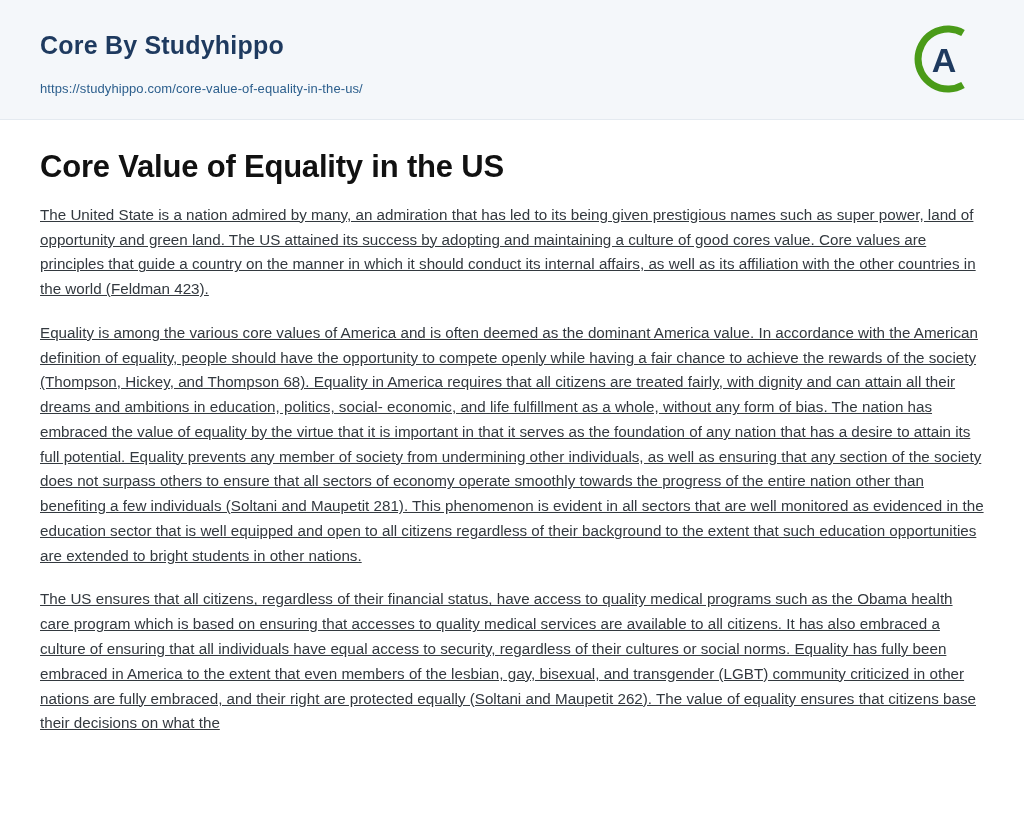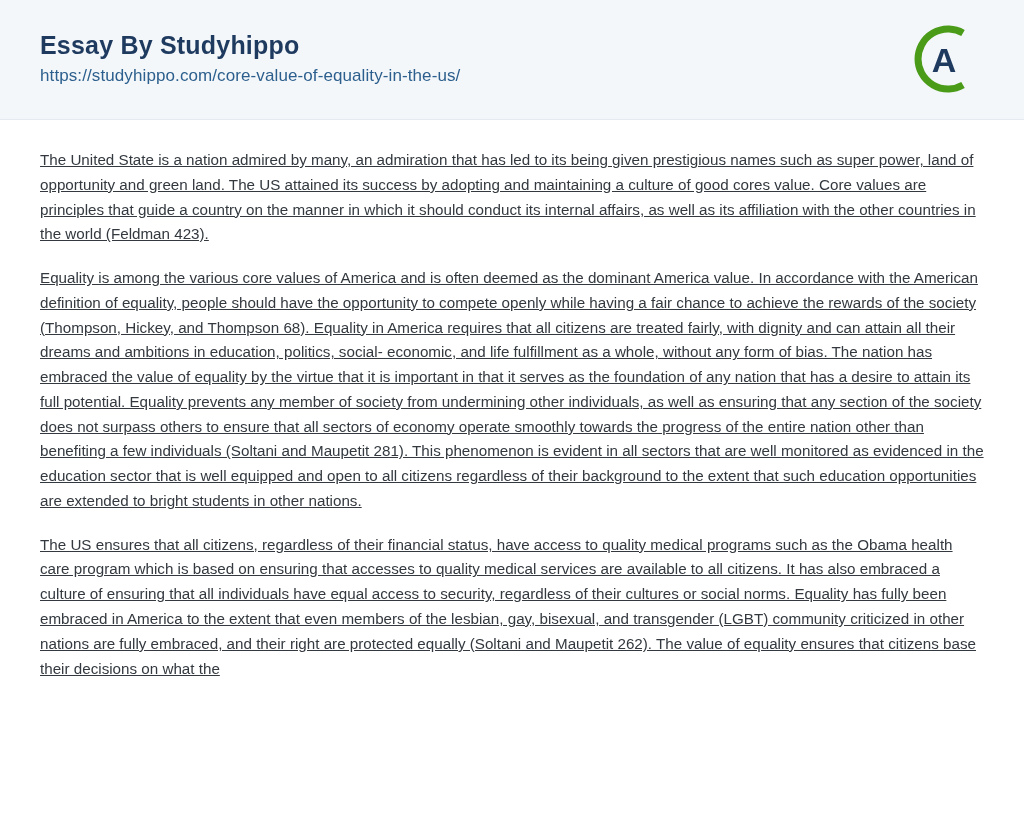--- a/index.html
+++ b/index.html
@@ -30,22 +30,22 @@
   }
   .brand-title {
     font-size: 25px;
     font-weight: bold;
     color: #1e3a5f;
     letter-spacing: 0.2px;
     margin: 0;
     line-height: 1.2;
   }
   .brand-url {
-    margin-top: 6px;
-    font-size: 17px;
+    margin-top: 21px;
+    font-size: 13px;
     color: #2c5f8d;
     letter-spacing: 0.1px;
   }
   .logo {
     position: absolute;
     right: 42px;
     top: 22px;
     width: 74px;
     height: 74px;
   }
@@ -72,29 +72,30 @@
     text-align: left;
     text-decoration: underline;
   }
 </style>
 </head>
 <body>
 
 <div class="page">
 
   <div class="header">
-    <div class="brand-title">Essay By Studyhippo</div>
+    <div class="brand-title">Core By Studyhippo</div>
     <div class="brand-url">https://studyhippo.com/core-value-of-equality-in-the-us/</div>
     <div class="logo">
       <svg width="74" height="74" viewBox="0 0 74 74" xmlns="http://www.w3.org/2000/svg">
         <path d="M55 11 A30 30 0 1 0 55 63" fill="none" stroke="#4a9b18" stroke-width="7" stroke-linecap="butt"></path>
         <text x="36" y="50" font-family="Liberation Sans, sans-serif" font-size="34" font-weight="bold" fill="#1e3a5f" text-anchor="middle">A</text>
       </svg>
     </div>
   </div>
 
   <div class="content">
+    <h1 class="doc-title">Core Value of Equality in the US</h1>
     <p class="para">The United State is a nation admired by many, an admiration that has led to its being given prestigious names such as super power, land of opportunity and green land. The US attained its success by adopting and maintaining a culture of good cores value. Core values are principles that guide a country on the manner in which it should conduct its internal affairs, as well as its affiliation with the other countries in the world (Feldman 423).</p>
     <p class="para">Equality is among the various core values of America and is often deemed as the dominant America value. In accordance with the American definition of equality, people should have the opportunity to compete openly while having a fair chance to achieve the rewards of the society (Thompson, Hickey, and Thompson 68). Equality in America requires that all citizens are treated fairly, with dignity and can attain all their dreams and ambitions in education, politics, social- economic, and life fulfillment as a whole, without any form of bias. The nation has embraced the value of equality by the virtue that it is important in that it serves as the foundation of any nation that has a desire to attain its full potential. Equality prevents any member of society from undermining other individuals, as well as ensuring that any section of the society does not surpass others to ensure that all sectors of economy operate smoothly towards the progress of the entire nation other than benefiting a few individuals (Soltani and Maupetit 281). This phenomenon is evident in all sectors that are well monitored as evidenced in the education sector that is well equipped and open to all citizens regardless of their background to the extent that such education opportunities are extended to bright students in other nations.</p>
     <p class="para">The US ensures that all citizens, regardless of their financial status, have access to quality medical programs such as the Obama health care program which is based on ensuring that accesses to quality medical services are available to all citizens. It has also embraced a culture of ensuring that all individuals have equal access to security, regardless of their cultures or social norms. Equality has fully been embraced in America to the extent that even members of the lesbian, gay, bisexual, and transgender (LGBT) community criticized in other nations are fully embraced, and their right are protected equally (Soltani and Maupetit 262). The value of equality ensures that citizens base their decisions on what the</p>
   </div>
 
 </div>
 
 </body></html>

